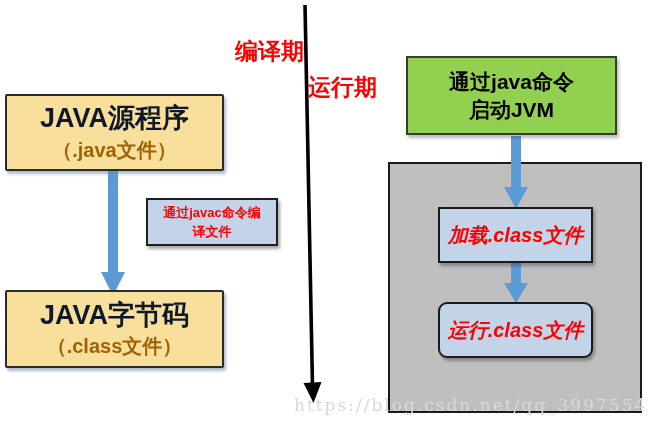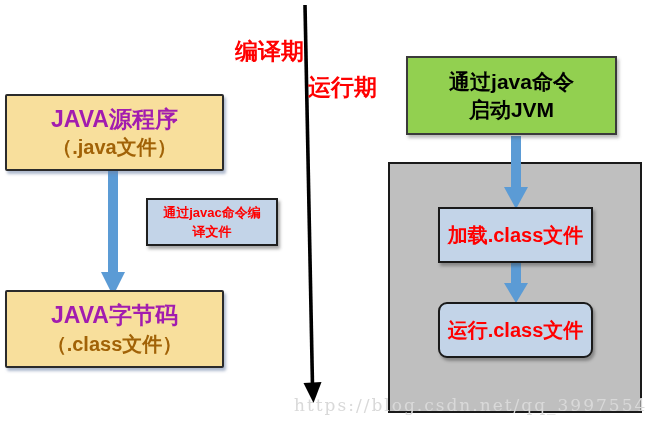--- a/index.html
+++ b/index.html
@@ -12,21 +12,21 @@
     position:absolute;display:flex;flex-direction:column;align-items:center;justify-content:center;
     box-sizing:border-box;z-index:3;
   }
   .box-yellow{
     background:var(--box-yellow,#F8DF9C);
     border:2.5px solid #2b2b2b;border-radius:2px;
     box-shadow:2px 3px 3px rgba(110,130,165,.55);
   }
   .src-box{left:5px;top:94px;width:219px;height:77px;}
   .bytecode-box{left:5px;top:290px;width:219px;height:78px;}
-  .box-yellow .l1{font-size:23px;font-weight:bold;color:#a21caf;line-height:1.15;}
+  .box-yellow .l1{font-size:27px;font-weight:bold;color:#0f172a;line-height:1.15;}
   .box-yellow .l2{font-size:20px;font-weight:bold;color:#a16207;line-height:1.2;margin-top:3px;}
   .javac-box{
     left:146px;top:198px;width:132px;height:48px;
     background:var(--box-blue,#C3D4E8);
     border:2px solid #1f1f1f;
     box-shadow:2px 3px 3px rgba(60,60,60,.45);
   }
   .javac-box .l1,.javac-box .l2{
     font-size:13px;font-weight:bold;color:var(--text-red,#FF0000);line-height:1.5;
   }
@@ -41,20 +41,21 @@
   }
   .jvm-container{
     position:absolute;left:388px;top:162px;width:254px;height:251px;
     background:var(--container-gray,#BFBFBF);
     border:2px solid #1a1a1a;box-sizing:border-box;z-index:1;
   }
   .class-box{
     background:var(--box-blue,#C3D4E8);
     border:2px solid #1a1a1a;
     box-shadow:2px 3px 3px rgba(50,50,50,.4);
+    font-style:italic;
   }
   .load-box{left:438px;top:207px;width:155px;height:56px;}
   .run-box{left:438px;top:302px;width:155px;height:56px;border-radius:9px;}
   .class-box .lbl{font-size:20px;font-weight:bold;color:var(--text-red,#FF0000);}
   .phase-label{
     position:absolute;top:36px;z-index:3;
     font-size:23px;font-weight:bold;color:var(--text-red,#FF0000);white-space:nowrap;
   }
   .compile-label{left:213px;margin-left:22px;}
   .runtime-label{left:308px;margin-top:36px;}

